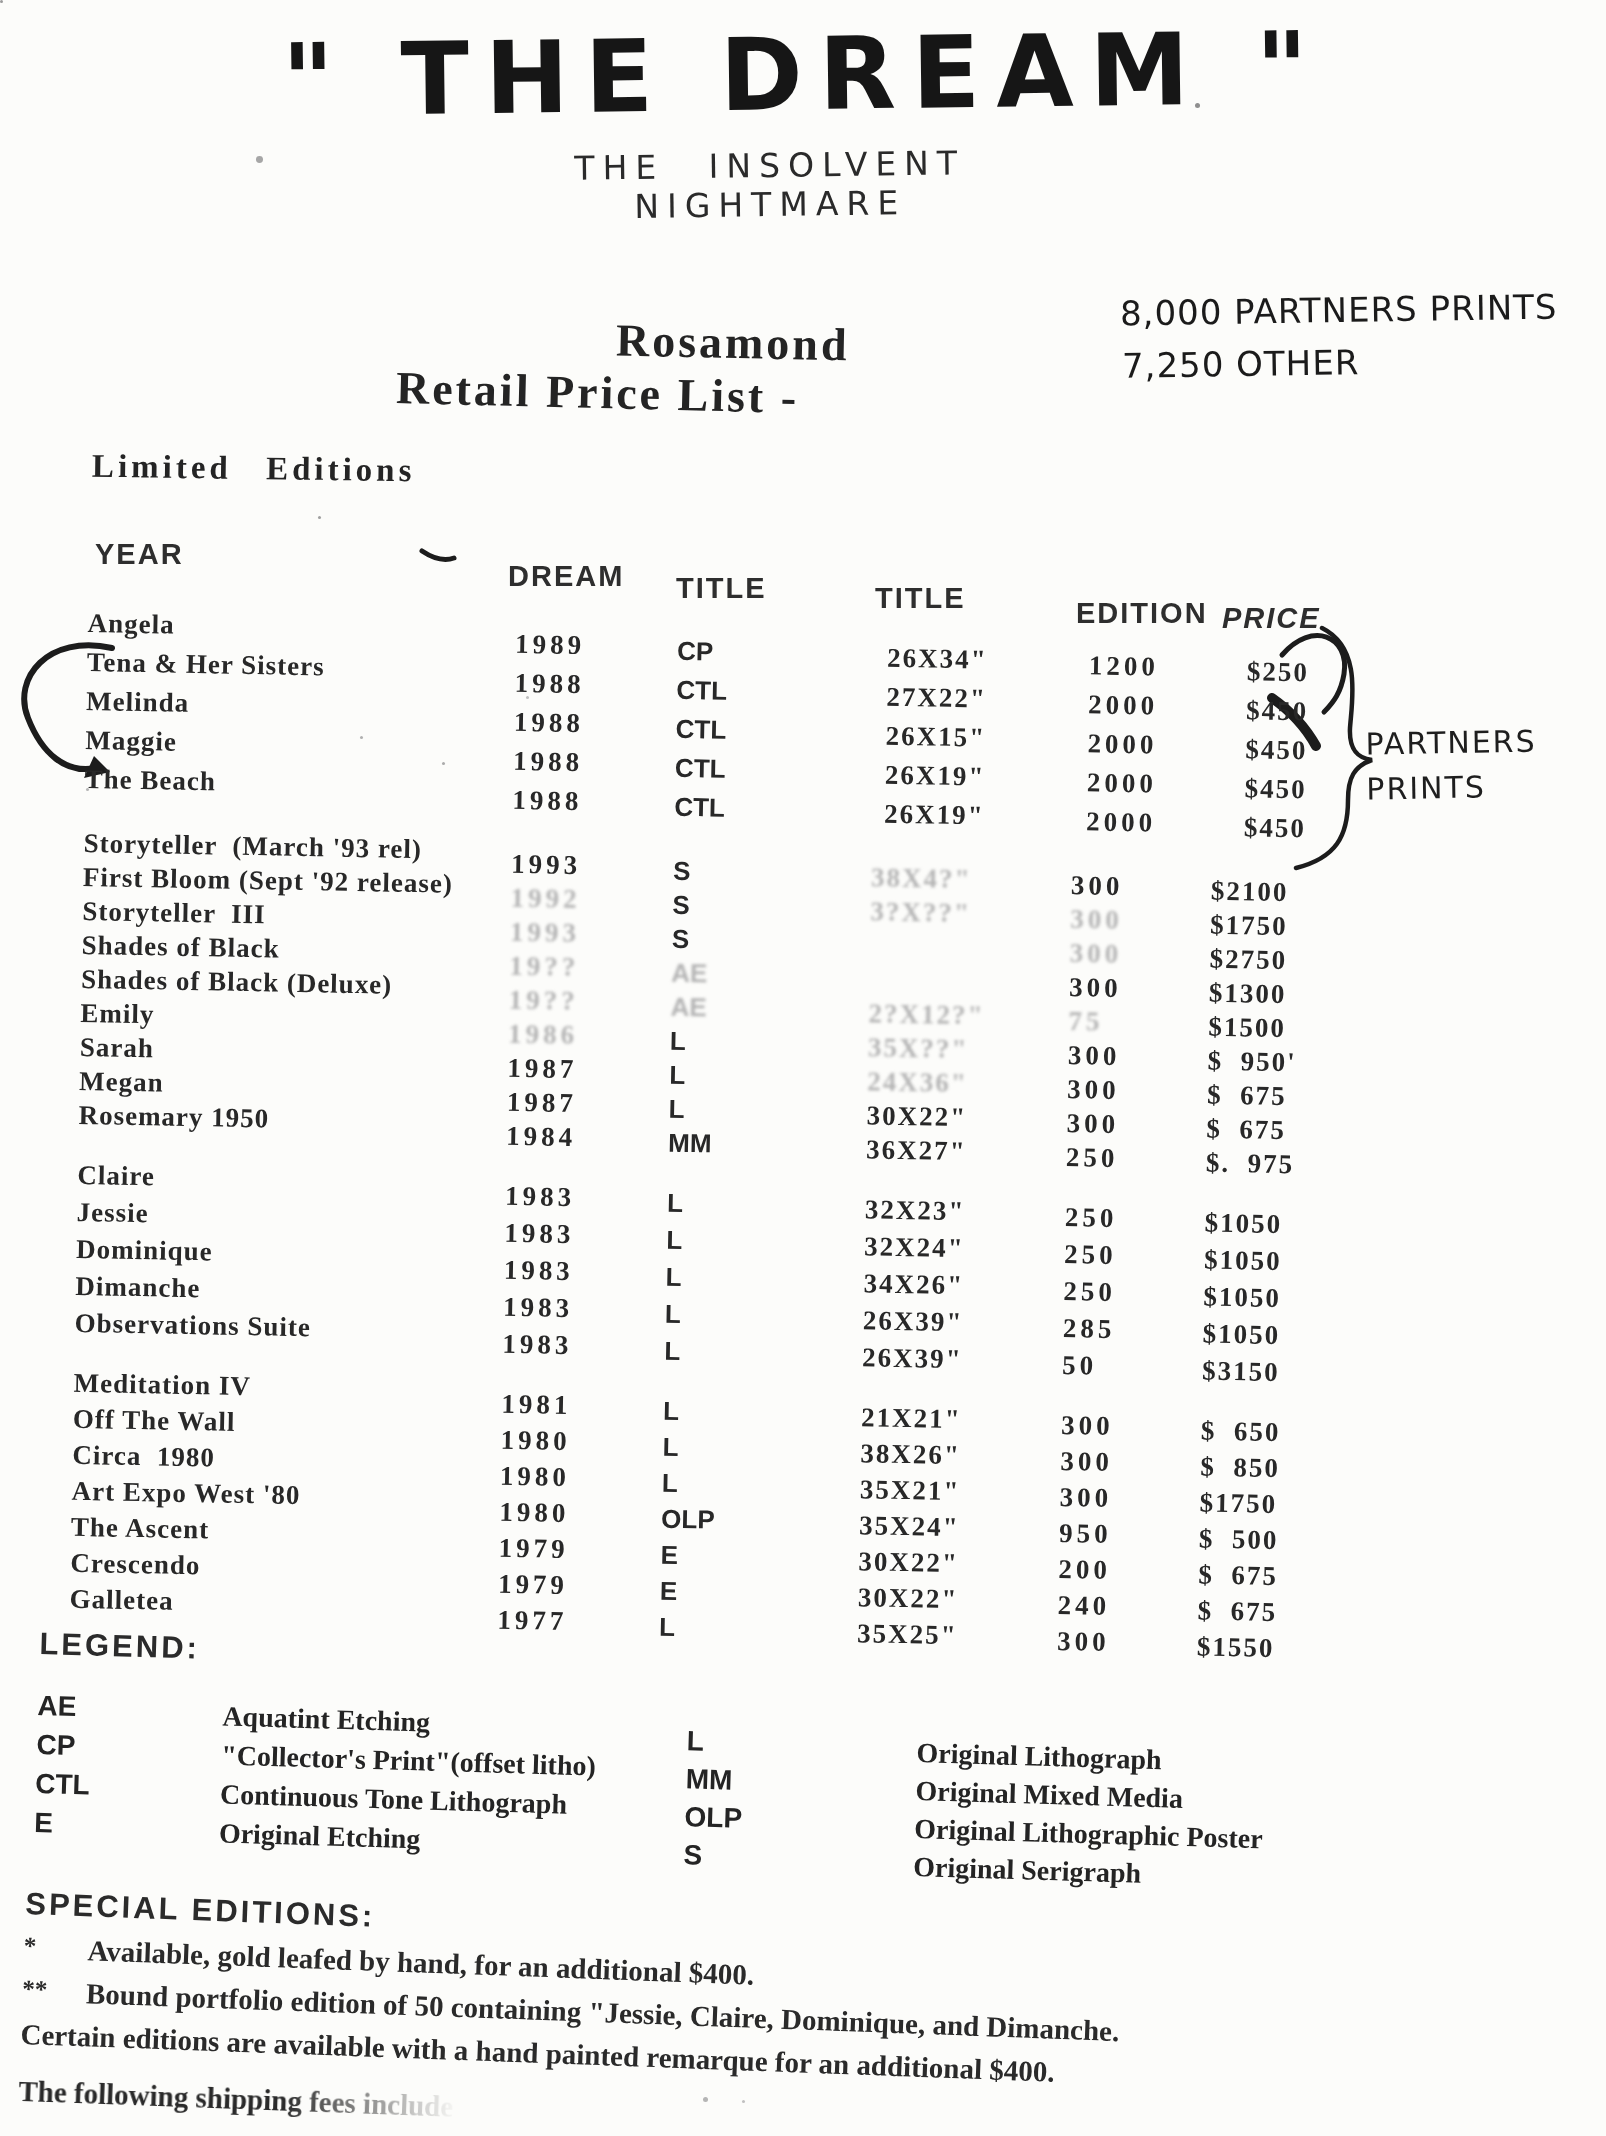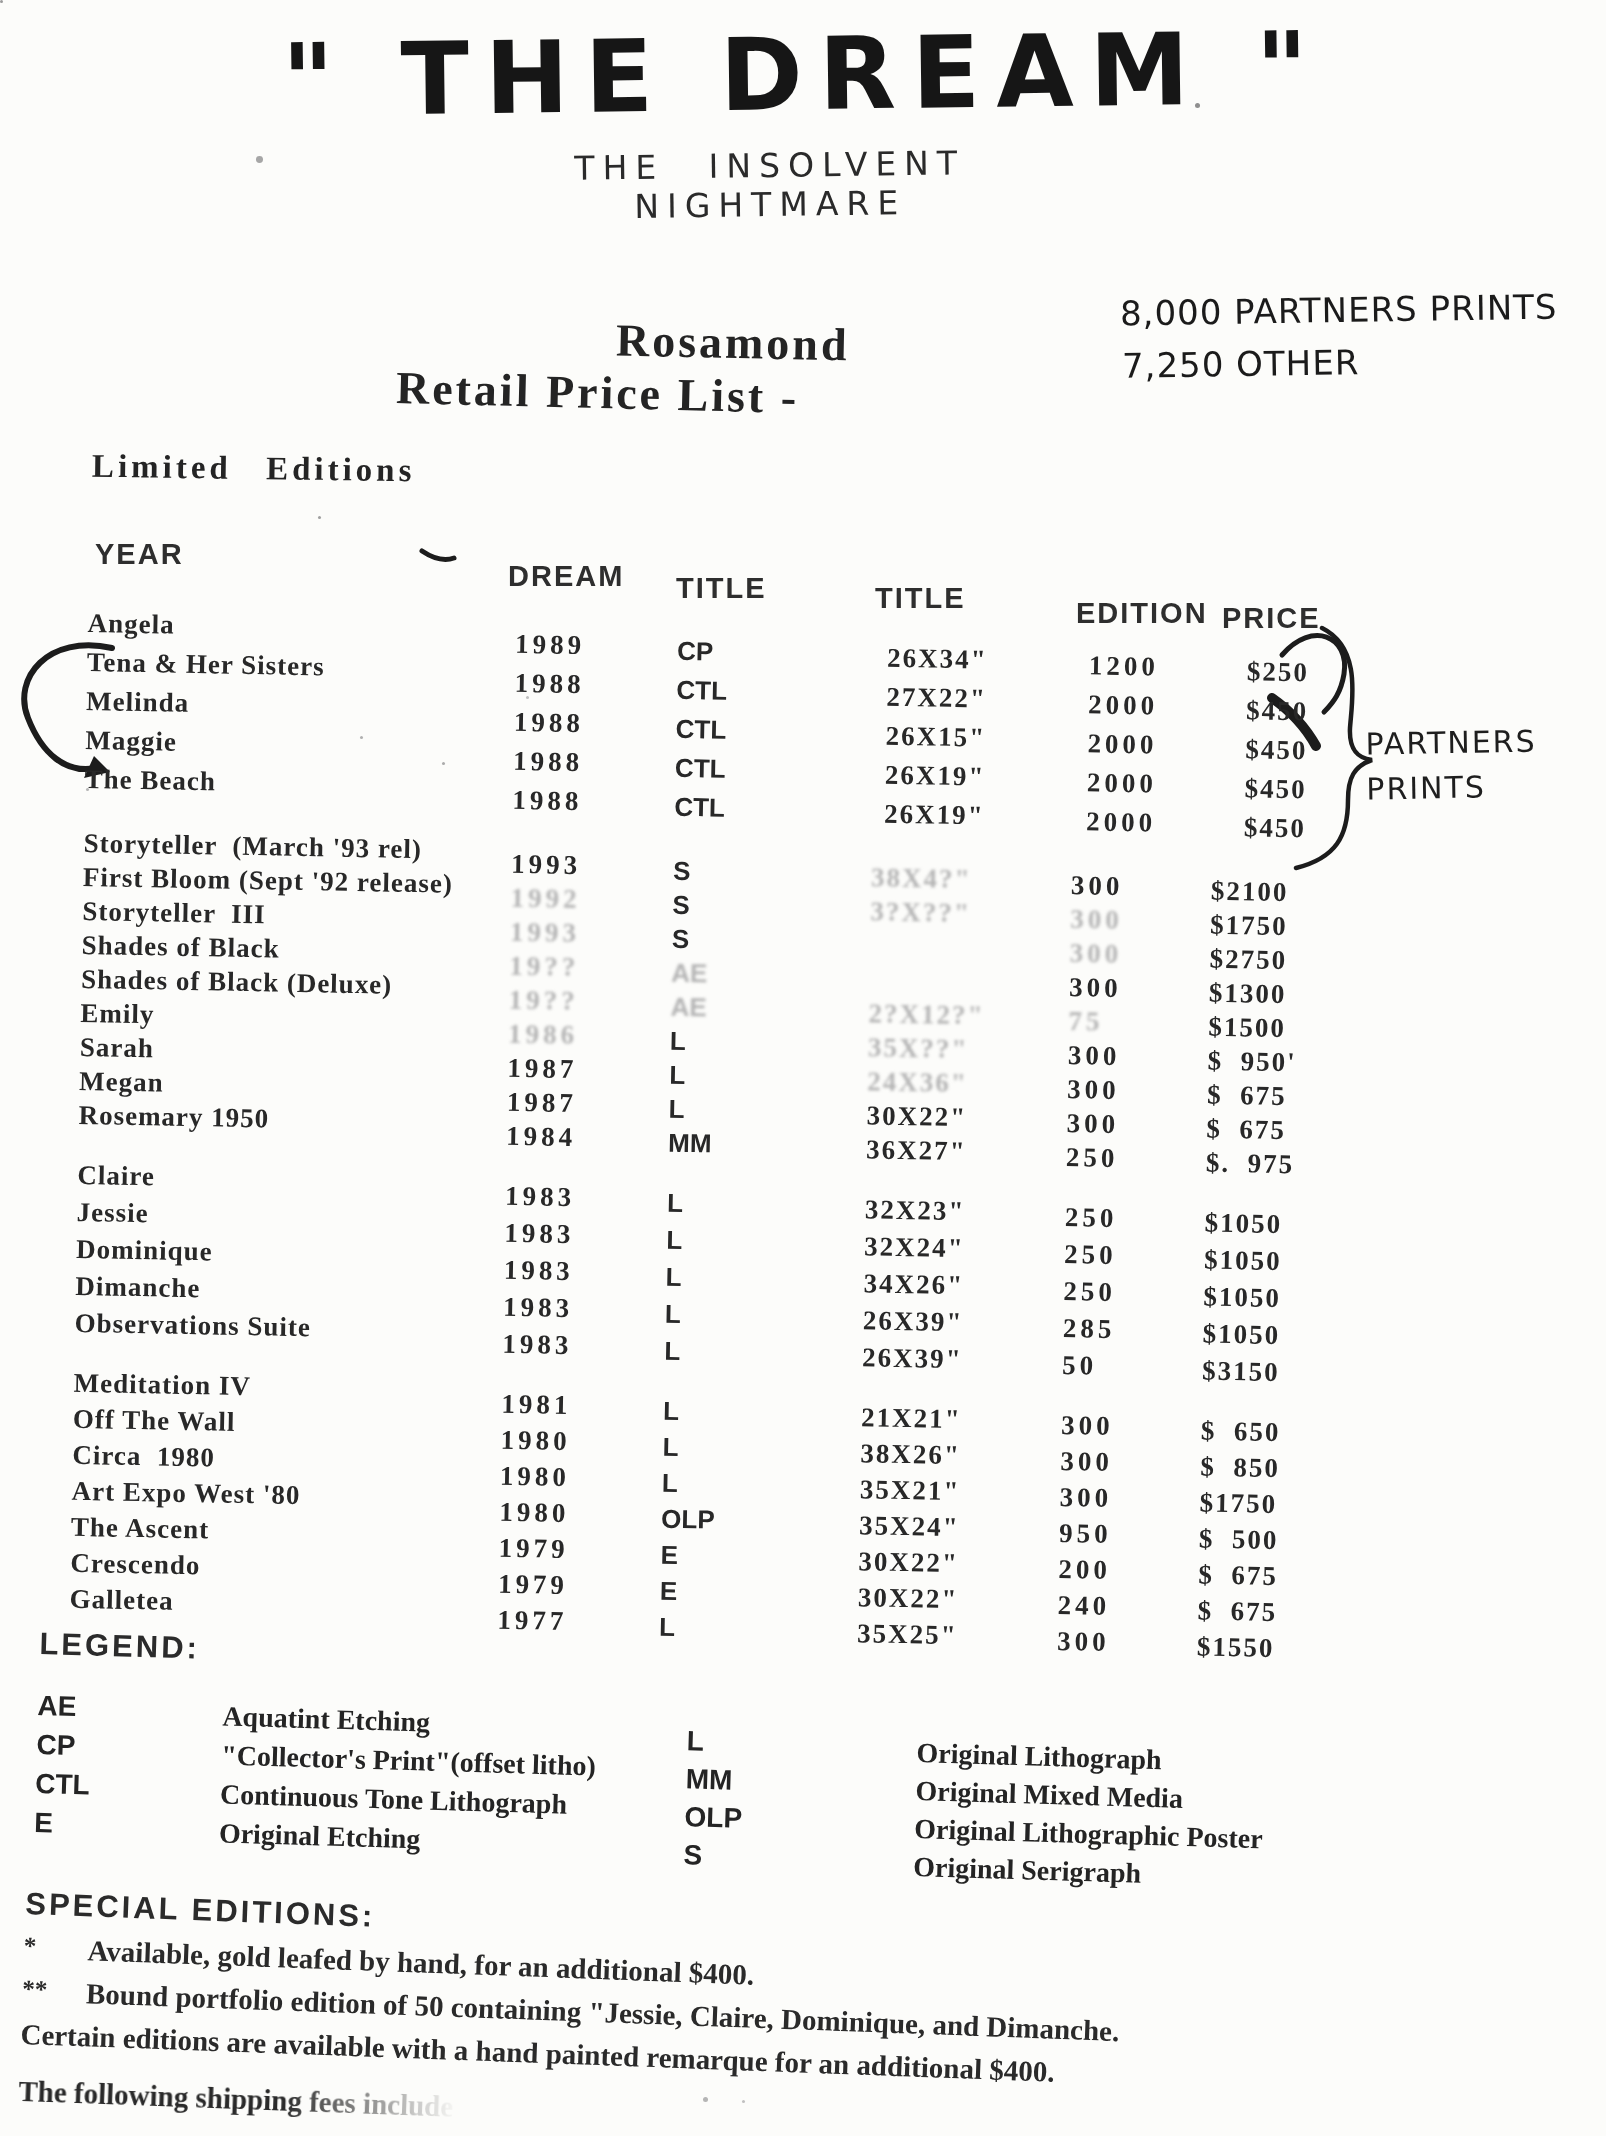--- a/index.html
+++ b/index.html
@@ -14,21 +14,21 @@
          font-size:33px;letter-spacing:8px;word-spacing:26px;color:#2a2a2a;transform:rotate(-0.8deg);}
   .note{font-family:"DejaVu Sans",sans-serif;font-size:34px;letter-spacing:1px;color:#1b1b1b;
         transform:rotate(-0.9deg);white-space:pre;}
   .n1{left:1120px;top:290px;} .n2{left:1122px;top:344px;}
   .brand{left:616px;top:316px;font-size:46px;font-weight:700;letter-spacing:3px;transform:rotate(1.2deg);}
   .doc-title{left:396px;top:366px;font-size:46px;font-weight:700;letter-spacing:3px;transform:rotate(1.4deg);}
   .section{left:92px;top:450px;font-size:33px;font-weight:700;letter-spacing:4px;word-spacing:22px;transform:rotate(0.8deg);}
   .col-head{position:absolute;font-family:"Liberation Sans",sans-serif;font-weight:700;font-size:29px;
             letter-spacing:2px;color:#2e2e2e;}
   .ch0{left:95px;top:538px;} .ch1{left:508px;top:560px;} .ch2{left:676px;top:572px;}
-  .ch3{left:875px;top:582px;} .ch4{left:1076px;top:597px;} .ch5{left:1222px;top:602px;}
+  .ch3{left:875px;top:582px;} .ch4{left:1076px;top:597px;} .ch5{left:1222px;top:602px;font-style:italic;}
   
   .tbl{left:88px;top:600px;width:1480px;height:1060px;transform:rotate(1.05deg);transform-origin:0 0;}
   .grp{position:absolute;left:0;width:100%;}
   .g1{top:8px;} .g2{top:228px;} .g3{top:560px;} .g4{top:768px;}
   .row{position:relative;}
   .g1 .row{height:39px;} .g2 .row{height:34px;} .g3 .row{height:37px;} .g4 .row{height:36px;}
   .c{position:absolute;white-space:pre;font-weight:700;font-size:27px;color:#282828;}
   .c-title{left:0;letter-spacing:1px;}
   .c-year{left:428px;top:13px;letter-spacing:4px;}
   .c-medium{left:590px;top:17px;font-family:"Liberation Sans",sans-serif;font-size:26px;}

